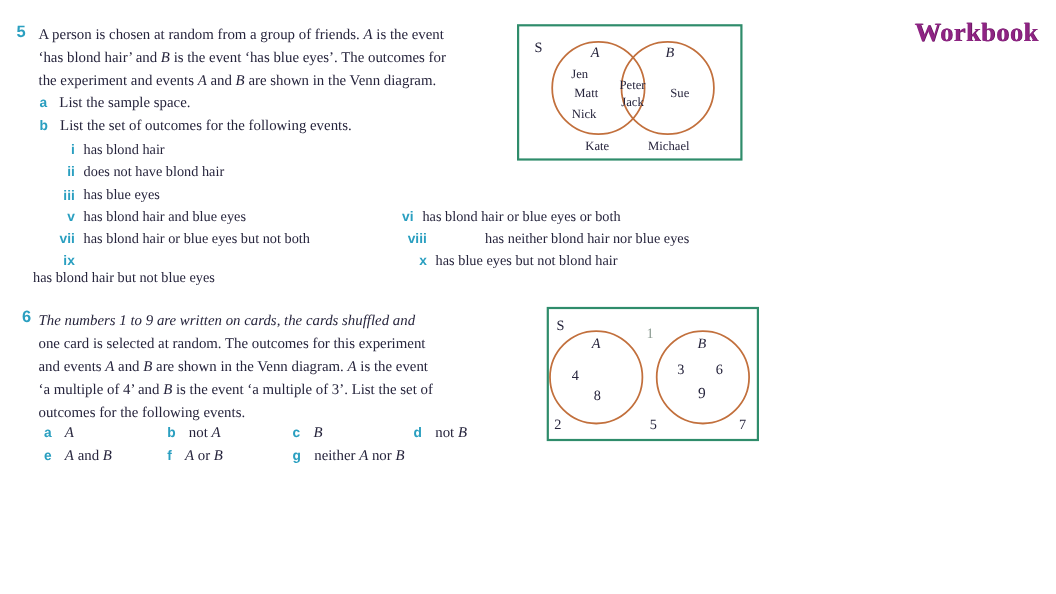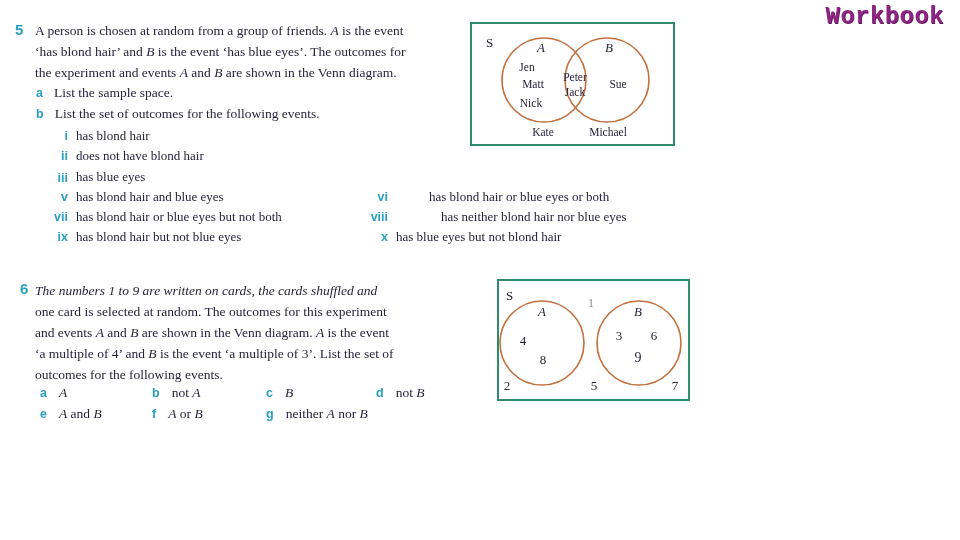--- a/index.html
+++ b/index.html
@@ -33,22 +33,22 @@
   }
   .vennbox svg { display:block; width:100%; height:100%; }
   svg text { font-family:"Liberation Serif", serif; fill:#26243c; font-size:11.5px; }
   svg text.setlab { font-size:13px; font-style:italic; }
   svg text.slab { font-size:13px; }
   svg text.digit { font-size:13px; }
   svg text.digit-big { font-size:14px; }
   svg text.muted { fill:#8a9a90; }
   svg circle { fill:none; stroke:#c2703d; stroke-width:1.6; }
   .workbook {
-    position:absolute; top:3px; right:16px;
-    font-family:Liberation Mono, monospace; font-weight:bold; font-size:24px;
+    position:absolute; top:17px; right:16px;
+    font-family:Liberation Serif, serif; font-weight:bold; font-size:24px;
     color:#8e2483; letter-spacing:0.4px;
     text-shadow:0.6px 0.6px 0 #5e1257;
   }
 </style>
 </head>
 <body>
 
 <div id="stage">
 
   <div class="workbook">Workbook</div>
@@ -81,26 +81,26 @@
     <span class="txt">has blue eyes</span>
   </div>
   <div class="evrow" style="left:30px; top:189px;">
     <span class="lab">v</span>
     <span class="txt">has blond hair and blue eyes</span>
   </div>
   <div class="evrow" style="left:30px; top:209px;">
     <span class="lab">vii</span>
     <span class="txt">has blond hair or blue eyes but not both</span>
   </div>
-  <div class="evrow" style="left:30px; top:229px;">
+  <div class="evrow" style="left:30px; top:229px;flex-direction:column;">
     <span class="lab">ix</span>
     <span class="txt">has blond hair but not blue eyes</span>
   </div>
 
-  <div class="evrow" style="left:350px; top:189px;gap:33px;">
+  <div class="evrow" style="left:338px; top:189px;">
     <span class="lab">vi</span>
     <span class="txt">has blond hair or blue eyes or both</span>
   </div>
   <div class="evrow" style="left:350px; top:209px;gap:45px;">
     <span class="lab">viii</span>
     <span class="txt">has neither blond hair nor blue eyes</span>
   </div>
   <div class="evrow" style="left:350px; top:229px;">
     <span class="lab">x</span>
     <span class="txt">has blue eyes but not blond hair</span>

